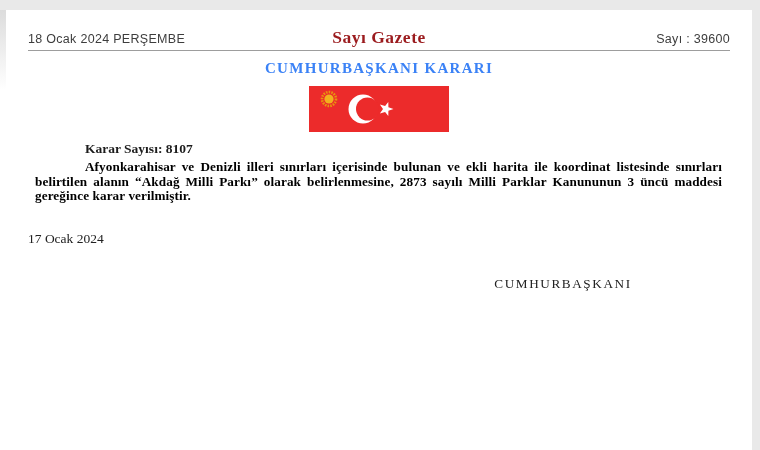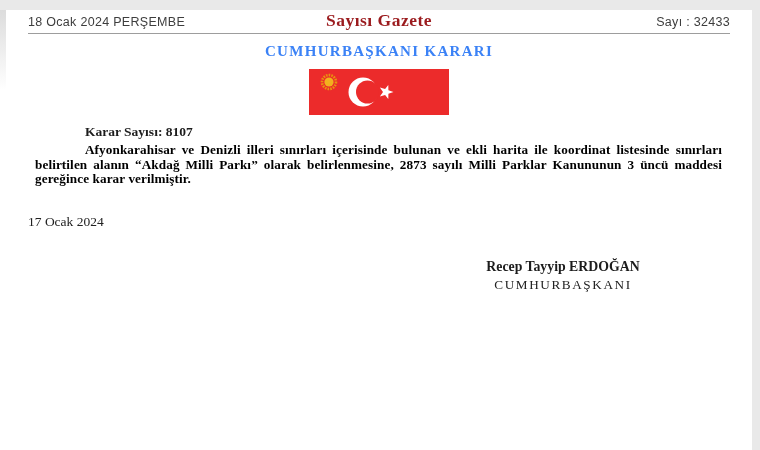--- a/index.html
+++ b/index.html
@@ -5,21 +5,21 @@
   html,body{margin:0;padding:0;}
   .canvas{
     width:760px;height:450px;position:relative;overflow:hidden;
     background:#ffffff;font-family:"Liberation Serif", serif;
   }
   .top-strip{position:absolute;top:0;left:0;right:0;height:10px;background:#e9e9e9;}
   .right-strip{position:absolute;top:0;right:0;bottom:0;width:8px;background:#e9e9e9;}
   .left-shade{position:absolute;top:10px;left:0;width:6px;height:80px;
     background:linear-gradient(to bottom, #dcdcdc, rgba(255,255,255,0));}
   .doc{position:absolute;top:10px;left:28px;width:702px;}
-  .masthead{display:grid;grid-template-columns:1fr auto 1fr;align-items:baseline;padding-top:0;}
+  .masthead{display:grid;grid-template-columns:1fr auto 1fr;align-items:baseline;padding-top:17px;}
   .mast-date{font-family:"Liberation Sans", sans-serif;font-size:12.5px;color:#3d3d3d;letter-spacing:0.3px;}
   .mast-title{font-size:17.5px;font-weight:bold;color:#9b1b1e;letter-spacing:0.5px;}
   .mast-issue{font-family:"Liberation Sans", sans-serif;font-size:12.5px;color:#3d3d3d;text-align:right;letter-spacing:0.3px;}
   .rule{border-bottom:1.5px solid #9d9d9d;margin-top:2px;}
   .decree-heading{text-align:center;font-weight:bold;font-size:15px;letter-spacing:1.3px;color:#3b82f6;margin-top:9px;}
   .flag-wrap{text-align:center;margin-top:9px;line-height:0;}
   .karar-line{margin-top:9px;padding-left:57px;font-weight:bold;font-size:13.5px;color:#1c1c1c;}
   .body-par{
     margin:3px 8px 0 7px;text-align:justify;text-indent:50px;
     font-weight:bold;font-size:13.2px;line-height:14.6px;color:#000000;letter-spacing:0.1px;
@@ -34,22 +34,22 @@
 
 <div class="canvas">
   <div class="top-strip"></div>
   <div class="right-strip"></div>
   <div class="left-shade"></div>
 
   <div class="doc">
 
     <div class="masthead">
       <span class="mast-date">18 Ocak 2024 PERŞEMBE</span>
-      <span class="mast-title">Sayısı Gazete</span>
-      <span class="mast-issue">Sayı : 32433</span>
+      <span class="mast-title">Sayı Gazete</span>
+      <span class="mast-issue">Sayı : 39600</span>
     </div>
     <div class="rule"></div>
 
     <div class="decree-heading">CUMHURBAŞKANI KARARI</div>
 
     <div class="flag-wrap">
       <svg width="140" height="46" viewBox="0 0 140 46" aria-hidden="true">
         <rect x="0" y="0" width="140" height="46" fill="#ec2b2b"></rect>
 
         <circle cx="54" cy="23" r="14.5" fill="#ffffff"></circle>
@@ -64,18 +64,17 @@
       </svg>
     </div>
 
     <div class="karar-line">Karar Sayısı: 8107</div>
 
     <p class="body-par">Afyonkarahisar ve Denizli illeri sınırları içerisinde bulunan ve ekli harita ile koordinat listesinde sınırları belirtilen alanın “Akdağ Milli Parkı” olarak belirlenmesine, 2873 sayılı Milli Parklar Kanununun 3 üncü maddesi gereğince karar verilmiştir.</p>
 
     <div class="decree-date">17 Ocak 2024</div>
 
     <div class="sig-block">
-      <div class="sig-name">Recep Tayyip ERDOĞAN</div>
       <div class="sig-title">CUMHURBAŞKANI</div>
     </div>
 
   </div>
 </div>
 
 </body></html>

